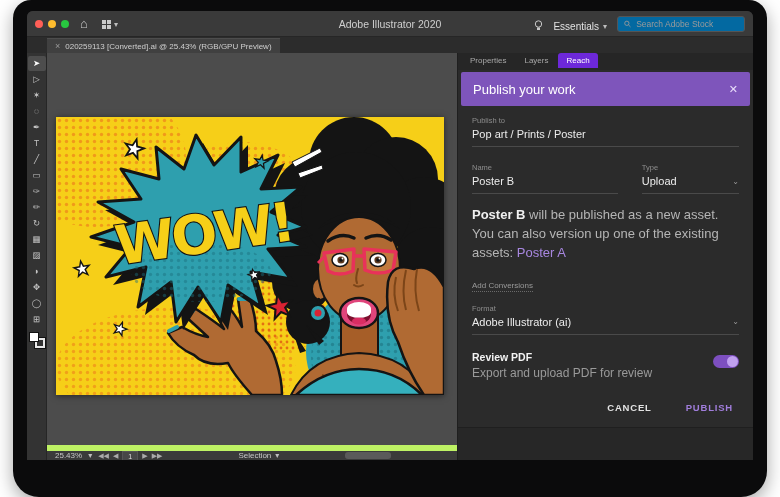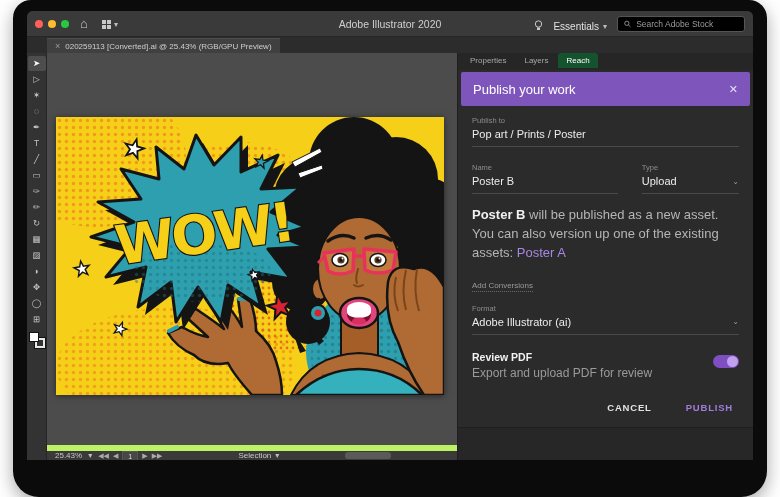--- a/index.html
+++ b/index.html
@@ -15,21 +15,21 @@
   .tl.red{ background:#ff5f57; } .tl.yellow{ background:#febc2e; } .tl.green{ background:#28c840; }
   .tb-icon { color:#c9c9c9; font-size:11px; line-height:1; padding:0 3px; cursor:default; }
   .home { font-size:13px; }
   .grid-icon { display:inline-grid; grid-template-columns:4px 4px; grid-gap:1px; vertical-align:middle; }
   .grid-icon i { width:4px; height:4px; background:#c9c9c9; display:block; }
   .chev { color:#bdbdbd; font-size:8px; }
   .app-title { position:absolute; left:0; right:0; text-align:center; color:#cfcfcf; font-size:10.5px; pointer-events:none; }
   .tb-right { margin-left:auto; display:flex; align-items:flex-end; gap:10px; z-index:2; }
   .bulb svg { display:block; }
   .workspace { display:flex; align-items:center; gap:4px; color:#e2e2e2; font-size:10px; }
-  .searchbox { display:flex; align-items:center; gap:5px; background:#000000; border:1px solid #555; border-radius:3px; height:16px; width:128px; padding:0 6px; }
+  .searchbox { display:flex; align-items:center; gap:5px; background:#0369a1; border:1px solid #555; border-radius:3px; height:16px; width:128px; padding:0 6px; }
   .searchbox input { background:transparent; border:none; outline:none; color:#cfcfcf; font-size:8.5px; width:100%; font-family:"Liberation Sans",sans-serif; }
   .searchbox input::placeholder { color:#9a9a9a; }
 
   
   .tabbar { height:16px; background:#2c2c2c; display:flex; align-items:flex-end; flex:0 0 auto; }
   .doc-tab { height:15px; background:#404040; display:flex; align-items:center; gap:5px; padding:0 8px; margin-left:20px; border-top:1px solid #4d4d4d; }
   .doc-tab .x { color:#9a9a9a; font-size:9px; }
   .doc-tab .label { color:#cfcfcf; font-size:8px; white-space:nowrap; }
 
   
@@ -50,21 +50,21 @@
   .statusbar { height:15px; background:#3a3a3a; border-top:6px solid #bef264; display:flex; align-items:center; gap:6px; padding:0 8px; color:#c7c7c7; font-size:8px; flex:0 0 auto; }
   .nav-arrows { display:flex; align-items:center; gap:4px; color:#aaa; font-size:7px; }
   .ab-num { background:#474747; border:1px solid #555; padding:0 5px; height:10px; line-height:10px; color:#ddd; }
   .status-sel { margin-left:70px; display:flex; gap:4px; align-items:center; }
   .scroll-thumb { margin-left:60px; width:46px; height:7px; background:#5a5a5a; border-radius:3px; }
 
   
   .panel { width:296px; background:#2b2b2b; border-left:1px solid #1f1f1f; display:flex; flex-direction:column; flex:0 0 auto; }
   .panel-tabs { height:17px; background:#262626; display:flex; align-items:flex-start; padding-left:4px; gap:2px; flex:0 0 auto; }
   .ptab { font-size:8px; color:#a8a8a8; padding:3px 8px 3px; border-radius:3px 3px 0 0; }
-  .ptab.active { background:#14532d; color:#ffffff; }
+  .ptab.active { background:#6d28d9; color:#ffffff; }
   .pub-header { margin:2px 3px 0; height:34px; background:#7e55bb; border-radius:2px; display:flex; align-items:center; padding:0 12px; flex:0 0 auto; }
   .pub-header .title { color:#ffffff; font-size:13px; }
   .pub-header .x { margin-left:auto; color:#e9ddfb; font-size:11px; }
   .pbody { padding:10px 14px 0; color:#ddd; }
   .fld-label { font-size:7.5px; color:#8d8d8d; margin-bottom:3px; }
   .fld-value { font-size:11px; color:#ececec; padding-bottom:6px; border-bottom:1px solid #4a4a4a; display:flex; align-items:center; }
   .fld-value .dd { margin-left:auto; color:#9a9a9a; font-size:8px; }
   .row2 { display:flex; gap:24px; margin-top:16px; }
   .row2 .col-name { flex:1.5; } .row2 .col-type { flex:1; }
   .note { margin-top:12px; font-size:13px; line-height:1.45; color:#b5b5b5; }

